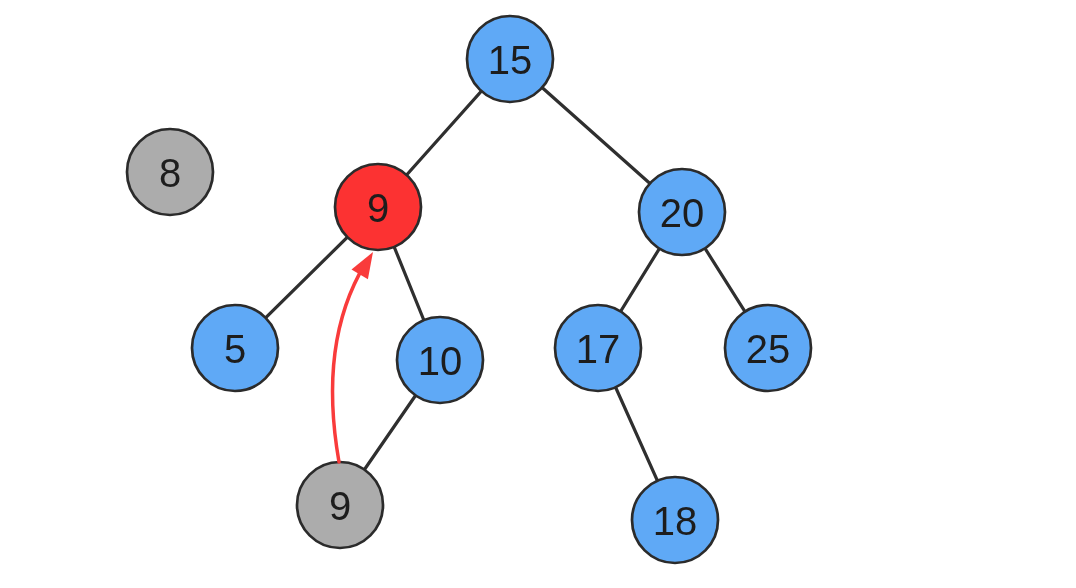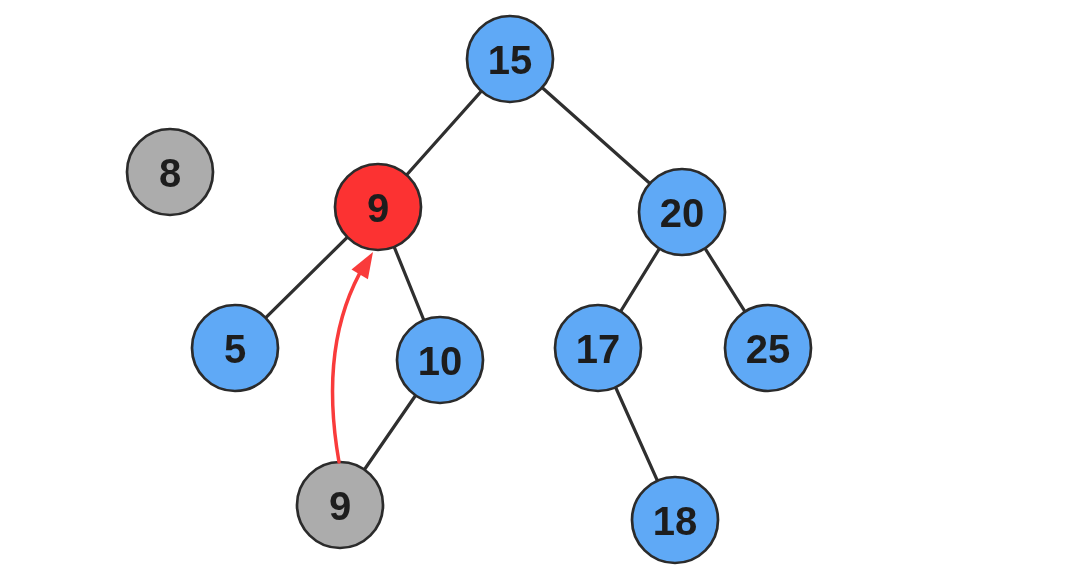--- a/index.html
+++ b/index.html
@@ -7,21 +7,20 @@
     padding: 0;
     background: #ffffff;
     font-family: "Liberation Sans", sans-serif;
   }
   .stage {
     position: relative;
     width: 1076px;
     height: 588px;
     background: #ffffff;
     overflow: hidden;
-    font-weight: bold;
   }
   svg { display: block; }
   svg text {
     font-family: "Liberation Sans", sans-serif;
     user-select: none;
   }
 </style>
 </head>
 <body>
 

